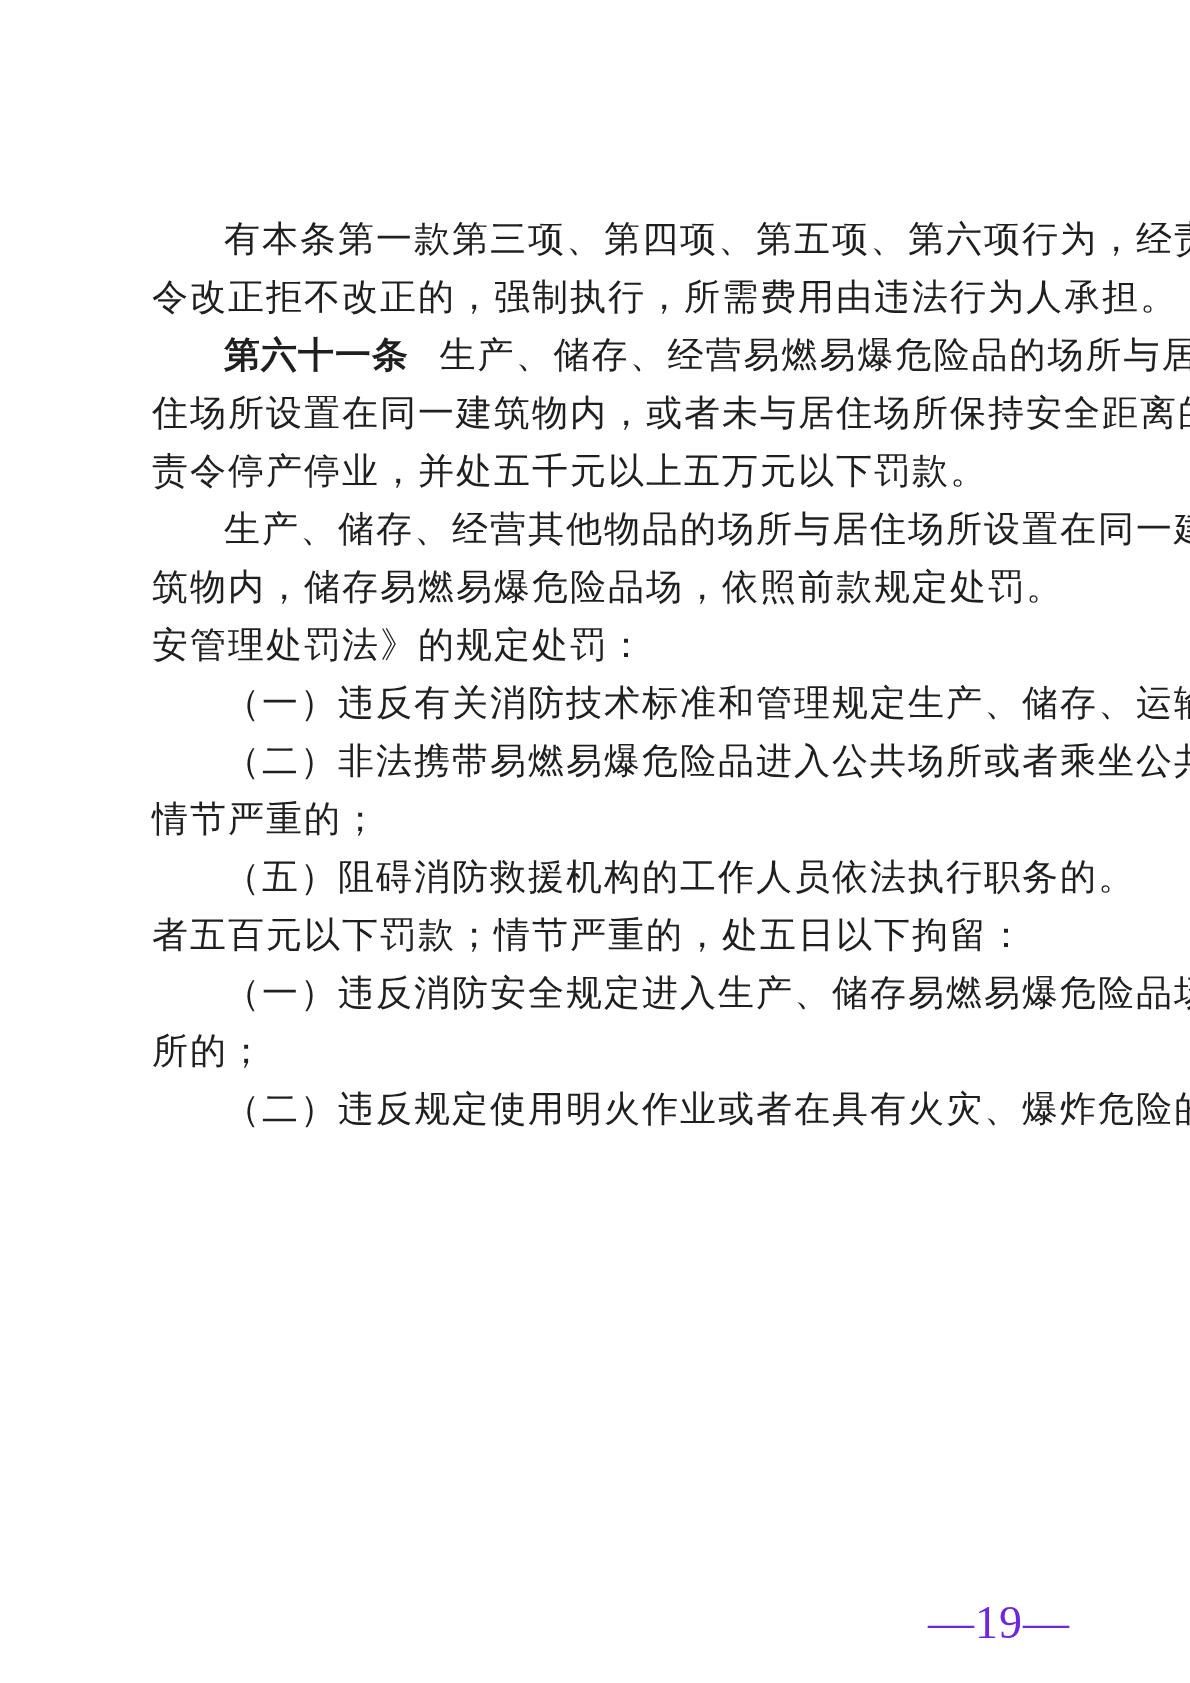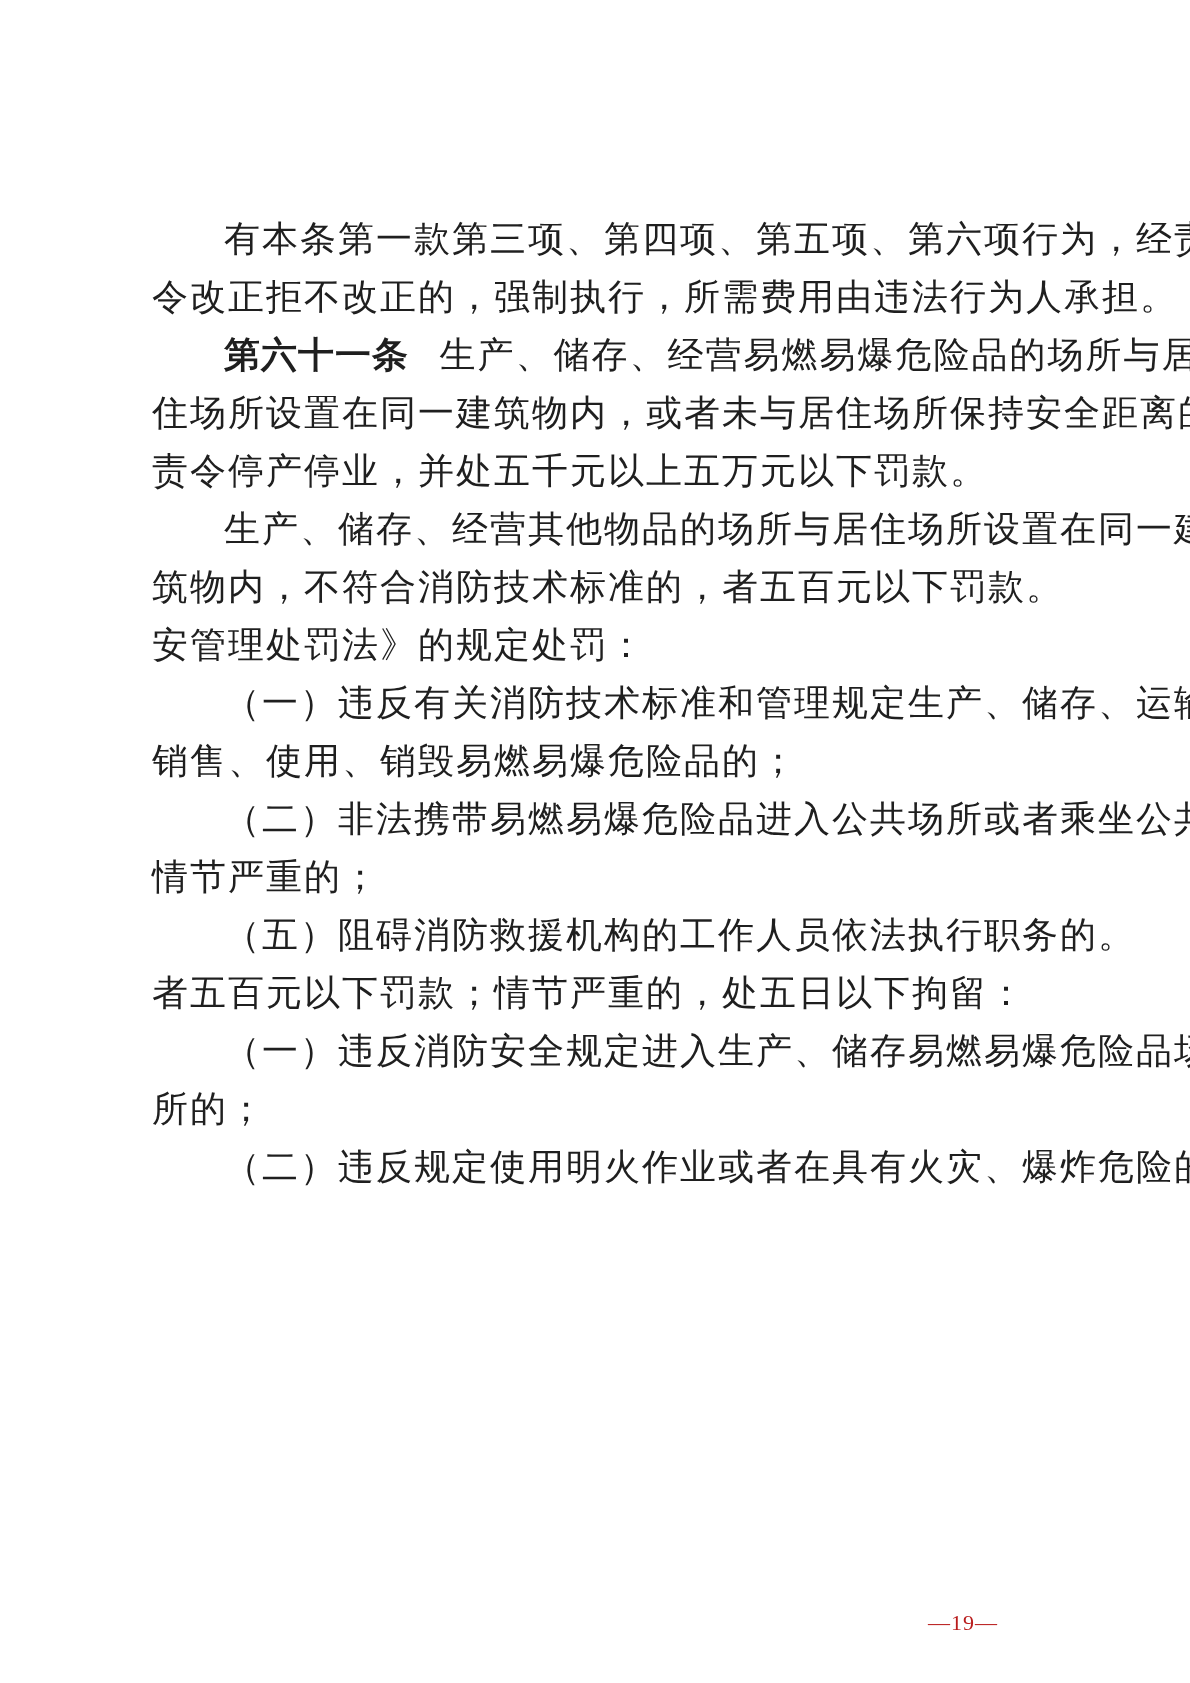--- a/index.html
+++ b/index.html
@@ -42,51 +42,50 @@
   .seg-bold {
     font-weight: 700;
     font-family: "Liberation Sans", "DejaVu Sans", sans-serif;
     margin-right: 0.85em;
     letter-spacing: 1px;
   }
   .page-number {
     position: absolute;
     left: 928px;
     top: 1603px;
-    font-size: 22px;
+    font-size: 46px;
     line-height: 40px;
     letter-spacing: 1px;
-    color: #b91c1c;
+    color: #6d28d9;
     font-family: "Liberation Serif", "DejaVu Serif", serif;
   }
 </style>
 </head>
 <body>
 
 <div class="page">
   <div class="doc-body">
       <div class="para">
         <div class="line indent"><span class="seg">有本条第一款第三项、第四项、第五项、第六项行为，经责</span></div>
         <div class="line"><span class="seg">令改正拒不改正的，强制执行，所需费用由违法行为人承担。</span></div>
       </div>
       <div class="para">
         <div class="line indent"><span class="seg seg-bold">第六十一条</span><span class="seg">生产、储存、经营易燃易爆危险品的场所与居</span></div>
         <div class="line"><span class="seg">住场所设置在同一建筑物内，或者未与居住场所保持安全距离的，</span></div>
         <div class="line"><span class="seg">责令停产停业，并处五千元以上五万元以下罚款。</span></div>
       </div>
       <div class="para">
         <div class="line indent"><span class="seg">生产、储存、经营其他物品的场所与居住场所设置在同一建</span></div>
-        <div class="line"><span class="seg">筑物内，不符合消防技术标准的，者五百元以下罚款。</span></div>
+        <div class="line"><span class="seg">筑物内，储存易燃易爆危险品场，依照前款规定处罚。</span></div>
       </div>
       <div class="para">
         <div class="line"><span class="seg">安管理处罚法》的规定处罚：</span></div>
       </div>
       <div class="para">
         <div class="line indent"><span class="seg">（一）违反有关消防技术标准和管理规定生产、储存、运输、</span></div>
-        <div class="line"><span class="seg">销售、使用、销毁易燃易爆危险品的；</span></div>
       </div>
       <div class="para">
         <div class="line indent"><span class="seg">（二）非法携带易燃易爆危险品进入公共场所或者乘坐公共</span></div>
         <div class="line"><span class="seg">情节严重的；</span></div>
       </div>
       <div class="para">
         <div class="line indent"><span class="seg">（五）阻碍消防救援机构的工作人员依法执行职务的。</span></div>
       </div>
       <div class="para">
         <div class="line"><span class="seg">者五百元以下罚款；情节严重的，处五日以下拘留：</span></div>

